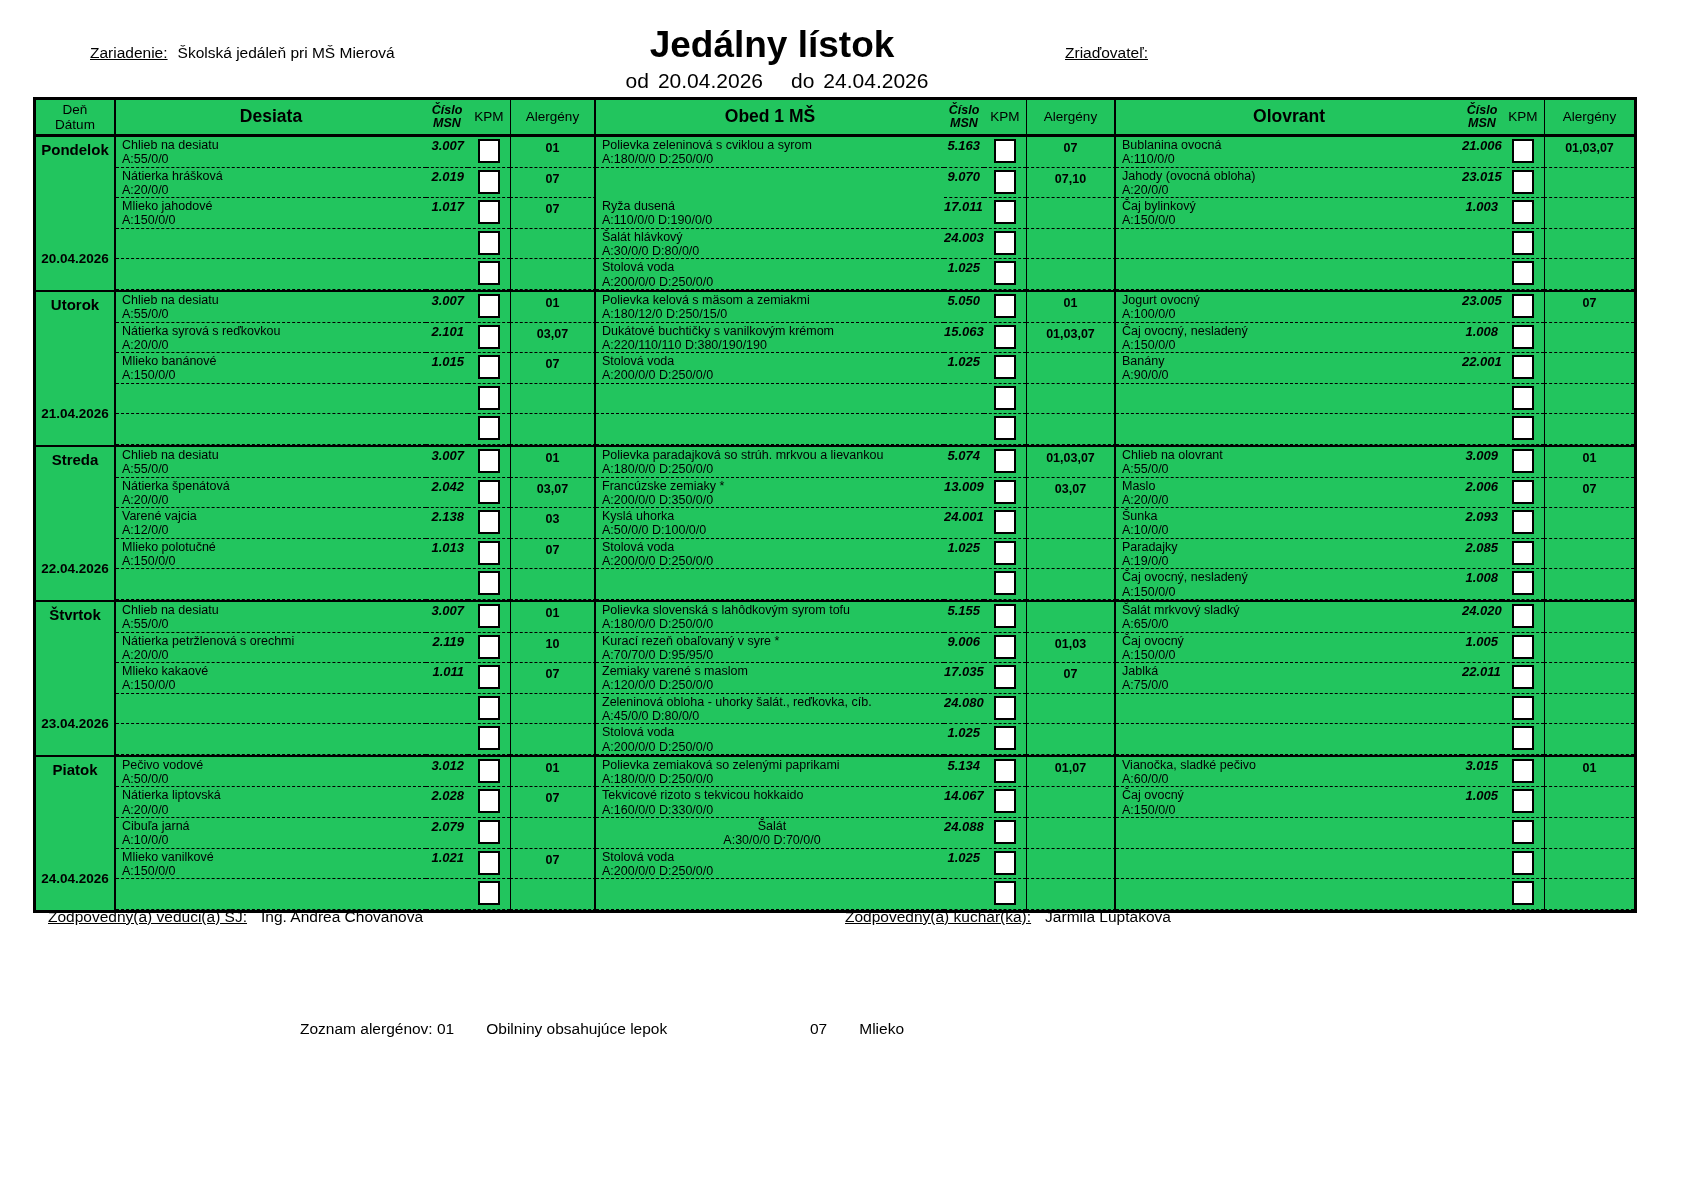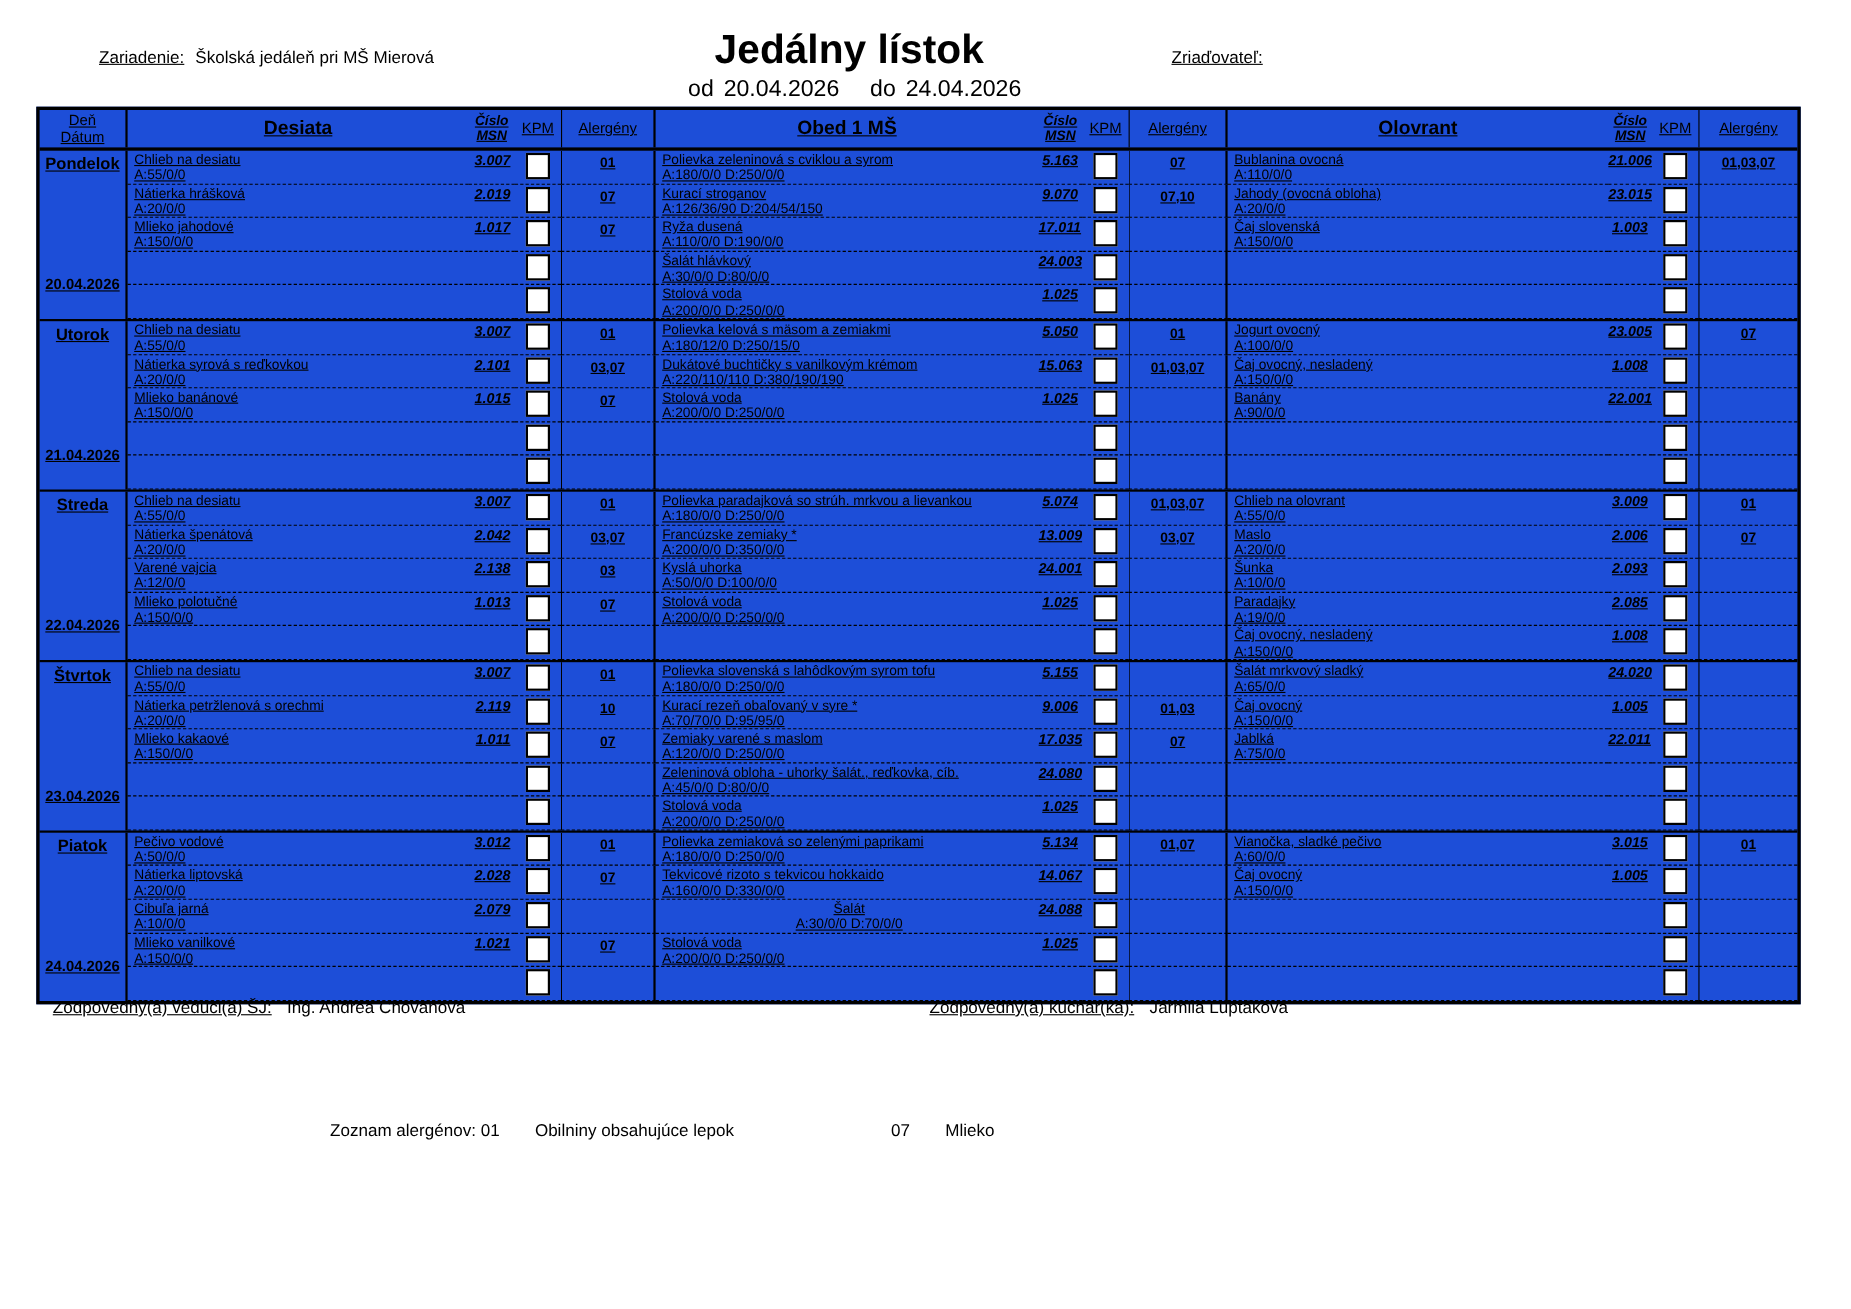--- a/index.html
+++ b/index.html
@@ -12,21 +12,21 @@
   .abs { position:absolute; }
   .u { text-decoration:underline; }
   
   .facility, .founder { top:44px; font-size:15.5px; display:flex; gap:10px; white-space:nowrap; }
   .facility { left:90px;text-align:center; }
   .founder { left:1065px; }
   .title { top:24px; left:772px; transform:translateX(-50%); font-size:37px; font-weight:bold; white-space:nowrap; }
   .daterange { top:69px; left:777px; transform:translateX(-50%); font-size:21px; display:flex; gap:28px; white-space:nowrap; }
   .daterange .pair { display:flex; gap:9px; }
   
-  .menu-table { left:33px; top:97px; border:3px solid #000; background:#1d4ed8;text-decoration:underline; }
+  .menu-table { left:33px; top:97px; border:3px solid #000; background:#22c55e; }
   .menu-header { display:grid; grid-template-columns:var(--cols); height:37px; border-bottom:3px solid #000; }
   .hc { display:flex; flex-direction:column; justify-content:center; align-items:center; font-size:13.5px; line-height:1.12; }
   .h-day { border-right:2.5px solid #000; }
   .h-meal { font-weight:bold; font-size:17.5px; }
   .h-cislo { font-weight:bold; font-style:italic; font-size:12.5px; line-height:1.02; }
   .h-alerg { border-left:1px solid #000; }
   .hsep { border-right:2.5px solid #000; }
   .day-block { display:grid; grid-template-columns:var(--cols); grid-template-rows:repeat(5, 30.6px); border-bottom:2.5px solid #000; }
   .day-block:last-child { border-bottom:none; }
   .day-cell { border-right:2.5px solid #000; display:flex; flex-direction:column; align-items:center; padding-top:4px; }
@@ -144,24 +144,20 @@
           <div class="cell alerg" style="grid-area: 1 / 13;">01,03,07</div>
           <div class="cell dish" style="grid-area: 2 / 2;">
             <div class="dish-name">Nátierka hrášková</div>
             <div class="dish-portion">A:20/0/0</div>
           </div>
           <div class="cell num" style="grid-area: 2 / 3;">2.019</div>
           <div class="cell kpm" style="grid-area: 2 / 4;">
             <div class="checkbox"></div>
           </div>
           <div class="cell alerg gsep" style="grid-area: 2 / 5;">07</div>
-          <div class="cell dish" style="grid-area: 2 / 6;">
-            <div class="dish-name">Kurací stroganov</div>
-            <div class="dish-portion">A:126/36/90 D:204/54/150</div>
-          </div>
           <div class="cell num" style="grid-area: 2 / 7;">9.070</div>
           <div class="cell kpm" style="grid-area: 2 / 8;">
             <div class="checkbox"></div>
           </div>
           <div class="cell alerg gsep" style="grid-area: 2 / 9;">07,10</div>
           <div class="cell dish" style="grid-area: 2 / 10;">
             <div class="dish-name">Jahody (ovocná obloha)</div>
             <div class="dish-portion">A:20/0/0</div>
           </div>
           <div class="cell num" style="grid-area: 2 / 11;">23.015</div>
@@ -181,21 +177,21 @@
           <div class="cell dish" style="grid-area: 3 / 6;">
             <div class="dish-name">Ryža dusená</div>
             <div class="dish-portion">A:110/0/0 D:190/0/0</div>
           </div>
           <div class="cell num" style="grid-area: 3 / 7;">17.011</div>
           <div class="cell kpm" style="grid-area: 3 / 8;">
             <div class="checkbox"></div>
           </div>
           <div class="cell alerg gsep" style="grid-area: 3 / 9;"></div>
           <div class="cell dish" style="grid-area: 3 / 10;">
-            <div class="dish-name">Čaj slovenská</div>
+            <div class="dish-name">Čaj bylinkový</div>
             <div class="dish-portion">A:150/0/0</div>
           </div>
           <div class="cell num" style="grid-area: 3 / 11;">1.003</div>
           <div class="cell kpm" style="grid-area: 3 / 12;">
             <div class="checkbox"></div>
           </div>
           <div class="cell alerg" style="grid-area: 3 / 13;"></div>
           <div class="cell dish" style="grid-area: 4 / 2;">
             <div class="dish-name"></div>
             <div class="dish-portion"></div>

